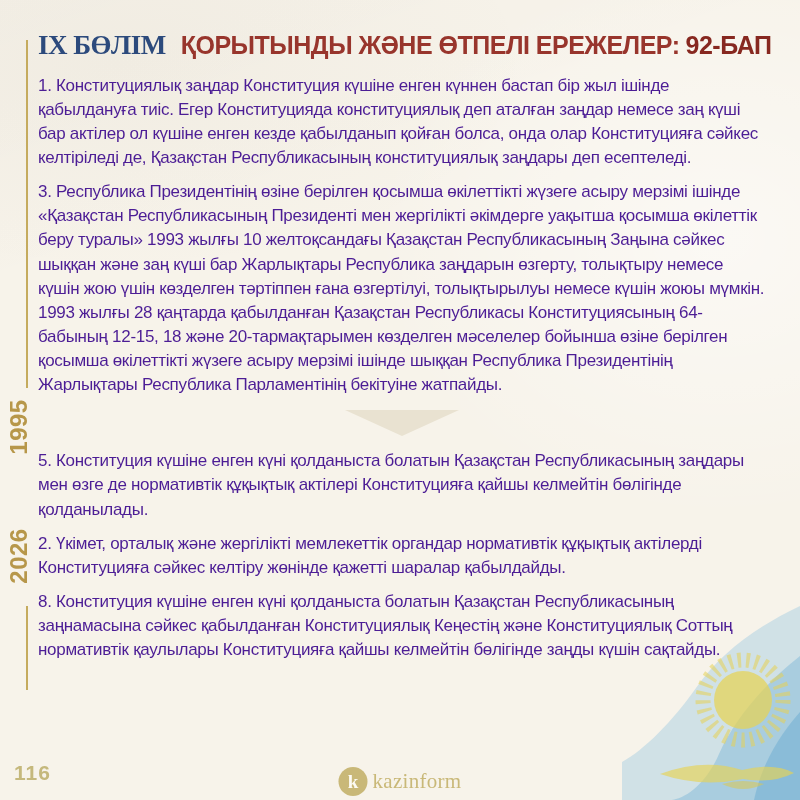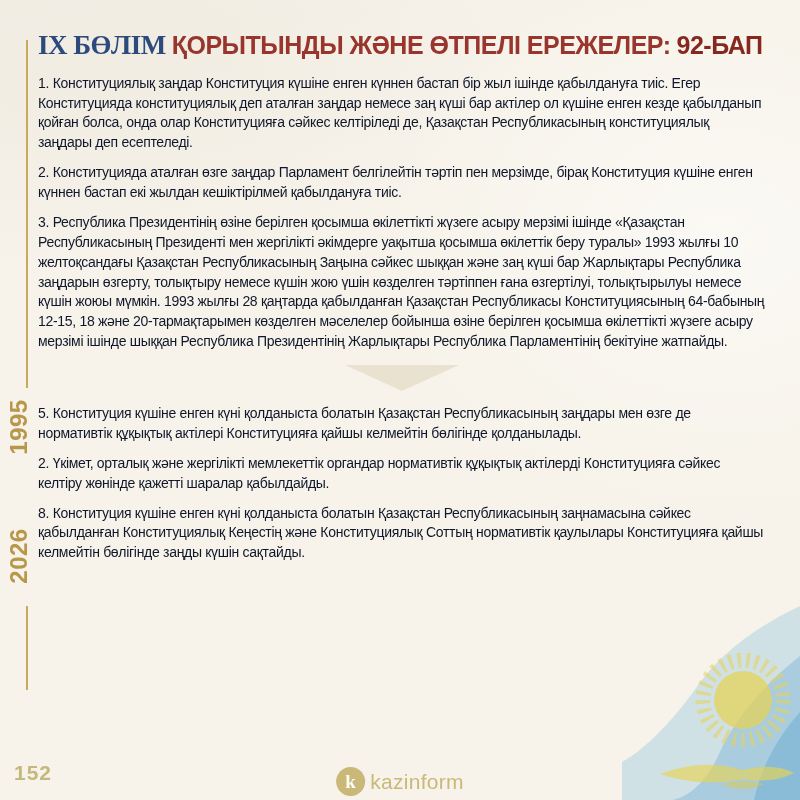--- a/index.html
+++ b/index.html
@@ -15,28 +15,28 @@
   }
   .content{position:absolute;left:38px;right:34px;top:0;z-index:3;}
   .section-title{
     margin:0 0 13px 0;white-space:nowrap;letter-spacing:-0.5px;
     font-size:25px;font-weight:700;line-height:1.1;
   }
   .sec1 .section-title{margin-top:31px;}
   .sec2 .section-title{margin-top:0;}
   .title-part{
     font-family:"Liberation Serif", serif;
-    font-size:27px;color:#2c4a7c;font-weight:700;margin-right:6px;
+    font-size:27px;color:#2c4a7c;font-weight:700;margin-right:15px;
   }
   .title-heading{color:#98352c;font-weight:700;margin-right:6px;}
   .title-article{color:#872820;font-weight:700;}
   .article-paragraph{
     margin:0 0 10px 0;
-    font-size:14px;line-height:1.42;letter-spacing:-0.3px;
-    color:#0f172a;text-align:left;
+    font-size:17px;line-height:1.42;letter-spacing:-0.3px;
+    color:#4c1d95;text-align:left;
   }
   .sec1 .article-paragraph:last-of-type{margin-bottom:0;}
   .arrow-down{
     width:0;height:0;margin:13px auto 13px auto;
     border-left:57px solid transparent;
     border-right:57px solid transparent;
     border-top:26px solid #e9e2d1;
   }
   
   .timeline-line{position:absolute;left:26px;width:2px;background:#c5ab5e;z-index:2;}
@@ -61,20 +61,21 @@
   }
   .logo-circle{
     width:29px;height:29px;border-radius:50%;background:#c9b878;
     display:flex;align-items:center;justify-content:center;
     color:#fdfbf4;font-size:19px;font-weight:700;
     font-family:"Liberation Serif", serif;line-height:1;
   }
   .logo-text{
     margin-left:5px;font-size:21px;color:#c9b878;letter-spacing:0.3px;
     font-weight:400;
+    font-family:Liberation Serif, serif;
   }
   
   .flag-watermark{position:absolute;right:0;bottom:0;width:178px;height:208px;z-index:1;pointer-events:none;}
 </style>
 </head>
 <body>
 
 <div class="timeline-line seg1"></div>
 <div class="timeline-year y1995">1995</div>
 <div class="timeline-year y2026">2026</div>
@@ -90,31 +91,30 @@
   <path d="M100,192 Q121,186 142,192 Q121,202 100,192 Z" fill="#dcc94e" opacity="0.55"></path>
 </svg>
 
 <div class="content">
 
   <section class="sec1">
     <h1 class="section-title">
       <span class="title-part">IX БӨЛІМ</span><span class="title-heading">ҚОРЫТЫНДЫ ЖӘНЕ ӨТПЕЛІ ЕРЕЖЕЛЕР:</span><span class="title-article">92-БАП</span>
     </h1>
     <p class="article-paragraph">1. Конституциялық заңдар Конституция күшіне енген күннен бастап бір жыл ішінде қабылдануға тиіс. Егер Конституцияда конституциялық деп аталған заңдар немесе заң күші бар актілер ол күшіне енген кезде қабылданып қойған болса, онда олар Конституцияға сәйкес келтіріледі де, Қазақстан Республикасының конституциялық заңдары деп есептеледі.</p>
-    <p class="article-paragraph">2. Конституцияда аталған өзге заңдар Парламент белгілейтін тәртіп пен мерзімде, бірақ Конституция күшіне енген күннен бастап екі жылдан кешіктірілмей қабылдануға тиіс.</p>
     <p class="article-paragraph">3. Республика Президентінің өзіне берілген қосымша өкілеттікті жүзеге асыру мерзімі ішінде «Қазақстан Республикасының Президенті мен жергілікті әкімдерге уақытша қосымша өкілеттік беру туралы» 1993 жылғы 10 желтоқсандағы Қазақстан Республикасының Заңына сәйкес шыққан және заң күші бар Жарлықтары Республика заңдарын өзгерту, толықтыру немесе күшін жою үшін көзделген тәртіппен ғана өзгертілуі, толықтырылуы немесе күшін жоюы мүмкін. 1993 жылғы 28 қаңтарда қабылданған Қазақстан Республикасы Конституциясының 64-бабының 12-15, 18 және 20-тармақтарымен көзделген мәселелер бойынша өзіне берілген қосымша өкілеттікті жүзеге асыру мерзімі ішінде шыққан Республика Президентінің Жарлықтары Республика Парламентінің бекітуіне жатпайды.</p>
   </section>
 
   <div class="arrow-down"></div>
 
   <section class="sec2">
     <p class="article-paragraph">5. Конституция күшіне енген күні қолданыста болатын Қазақстан Республикасының заңдары мен өзге де нормативтік құқықтық актілері Конституцияға қайшы келмейтін бөлігінде қолданылады.</p>
     <p class="article-paragraph">2. Үкімет, орталық және жергілікті мемлекеттік органдар нормативтік құқықтық актілерді Конституцияға сәйкес келтіру жөнінде қажетті шаралар қабылдайды.</p>
     <p class="article-paragraph">8. Конституция күшіне енген күні қолданыста болатын Қазақстан Республикасының заңнамасына сәйкес қабылданған Конституциялық Кеңестің және Конституциялық Соттың нормативтік қаулылары Конституцияға қайшы келмейтін бөлігінде заңды күшін сақтайды.</p>
   </section>
 
 </div>
 
-<div class="page-number">152</div>
+<div class="page-number">116</div>
 <div class="logo">
   <div class="logo-circle">k</div>
   <div class="logo-text">kazinform</div>
 </div>
 
 </body></html>

